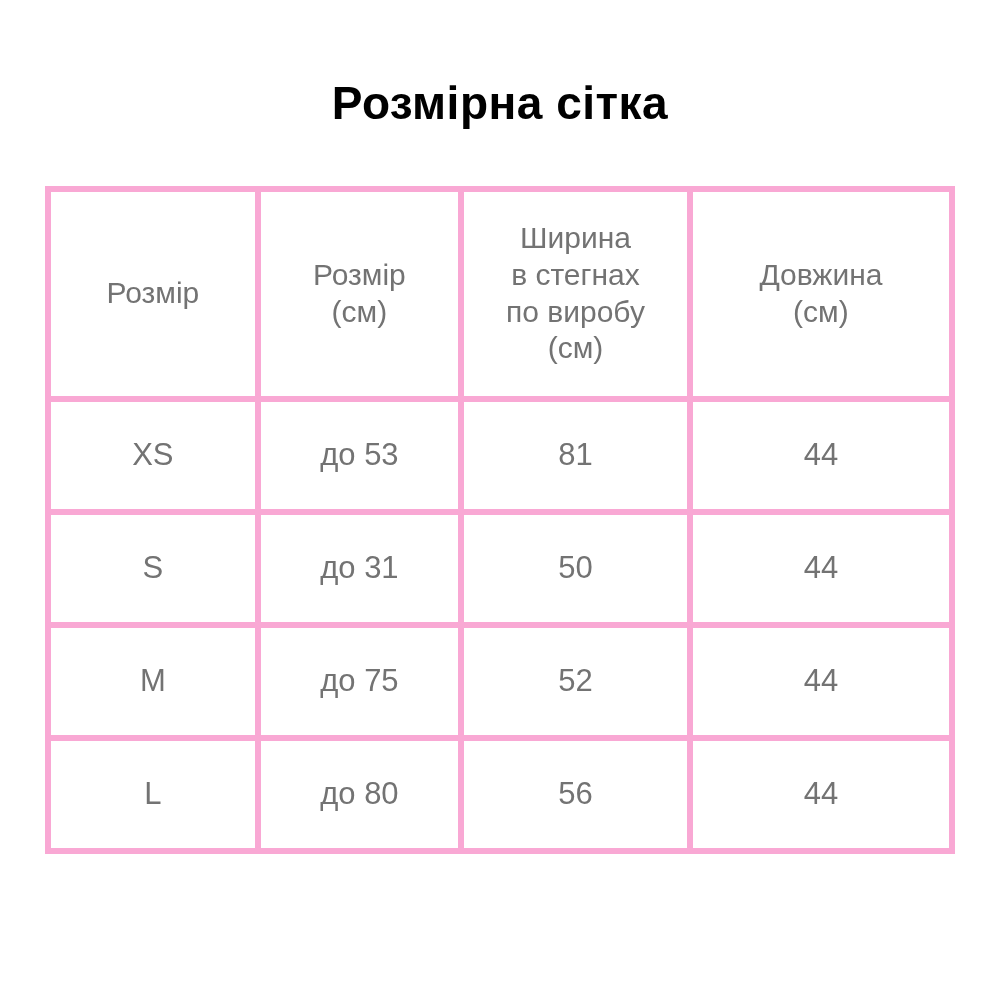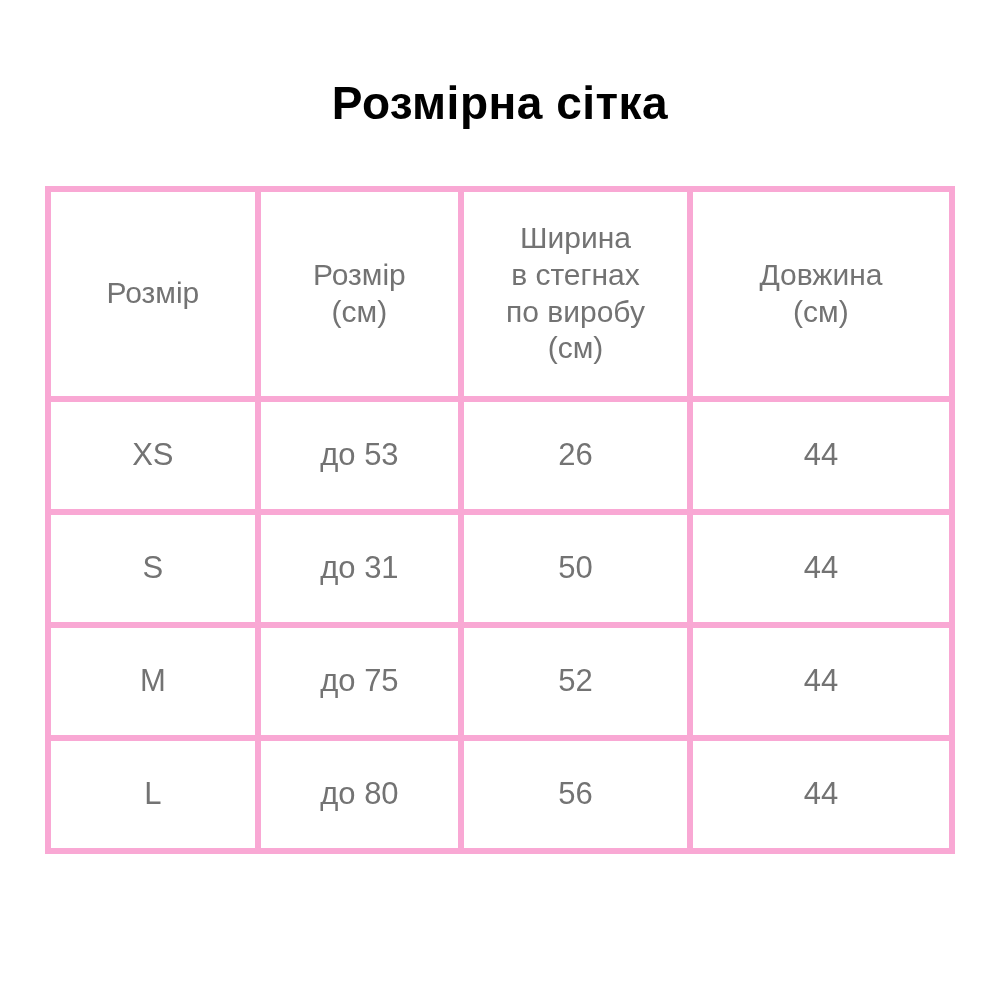--- a/index.html
+++ b/index.html
@@ -99,21 +99,21 @@
           <th>
             <span class="hdr-line">Довжина</span>
             <span class="hdr-line">(см)</span>
           </th>
         </tr>
       </thead>
       <tbody>
         <tr>
           <td>XS</td>
           <td>до 53</td>
-          <td>26</td>
+          <td>81</td>
           <td>44</td>
         </tr>
         <tr>
           <td>S</td>
           <td>до 31</td>
           <td>50</td>
           <td>44</td>
         </tr>
         <tr>
           <td>M</td>

